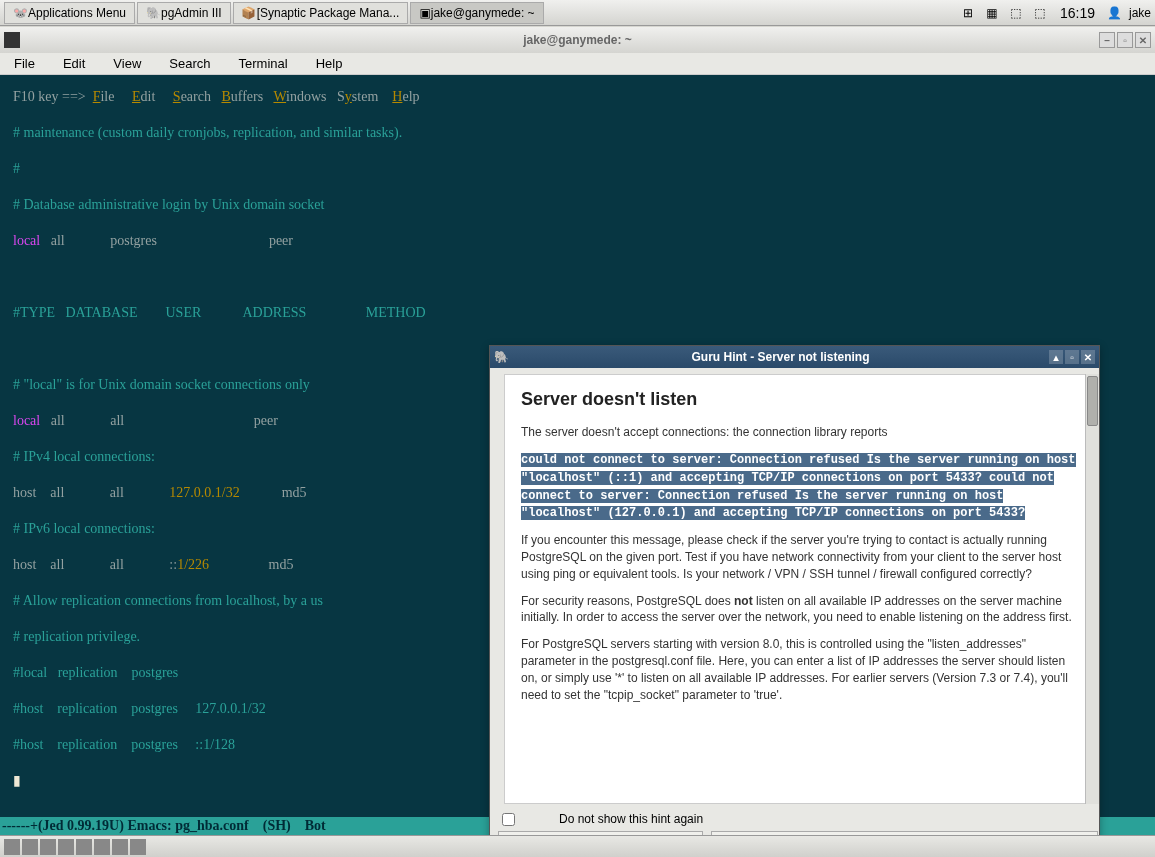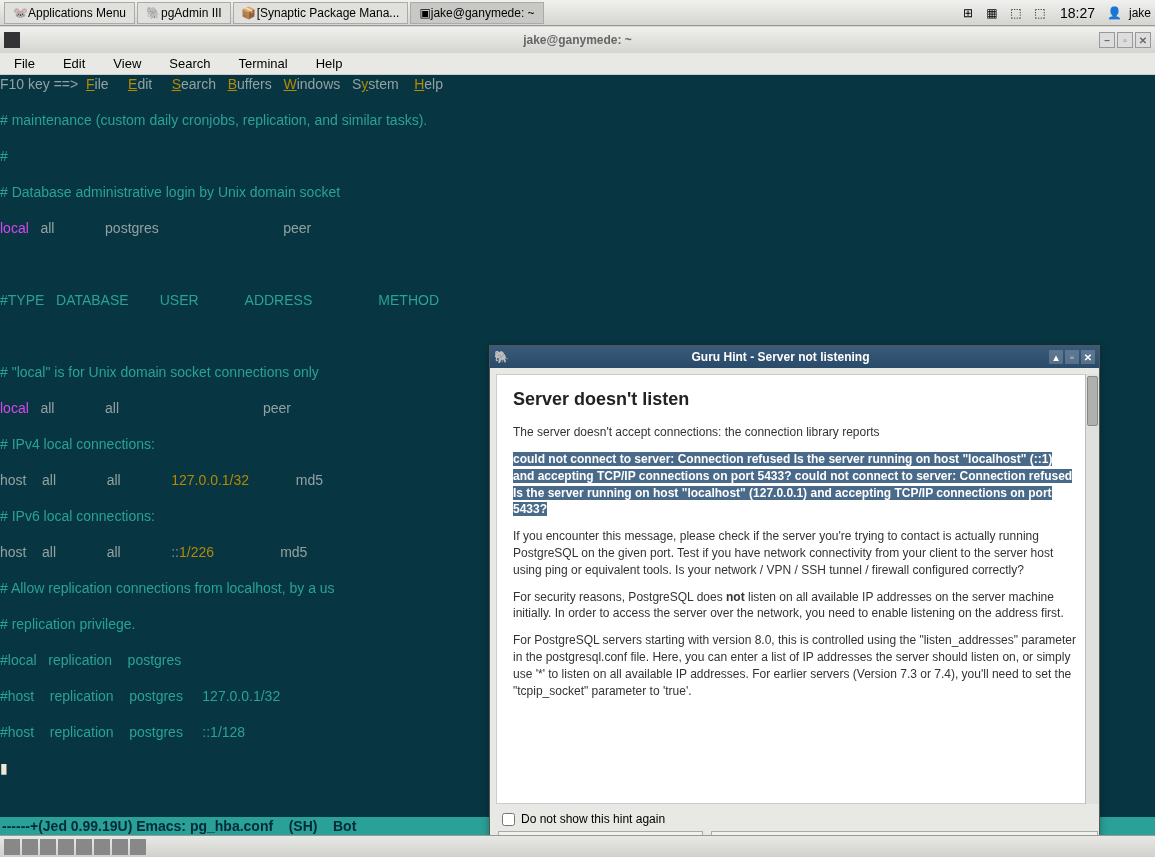--- a/index.html
+++ b/index.html
@@ -15,60 +15,60 @@
 .sys-icon { width: 20px; height: 20px; display: inline-flex; align-items: center; justify-content: center; }
 
 
 .terminal-window { position: absolute; top: 27px; left: 0; width: 1155px; height: 830px; }
 .term-titlebar { height: 26px; background: linear-gradient(#f0f0ee, #d4d4d0); display: flex; align-items: center; justify-content: center; font-size: 12px; color: #666; font-weight: bold; position: relative; }
 .term-titlebar .ctrl-icons { position: absolute; right: 4px; display: flex; gap: 2px; }
 .term-titlebar .ctrl-icons span { width: 16px; height: 16px; background: #ddd; border: 1px solid #999; font-size: 10px; display: flex; align-items: center; justify-content: center; cursor: pointer; }
 .term-titlebar .menu-icon { position: absolute; left: 4px; width: 16px; height: 16px; background: #333; }
 .term-menubar { height: 22px; background: #e8e8e4; display: flex; align-items: center; padding: 0 6px; gap: 12px; border-bottom: 1px solid #ccc; }
 .term-menubar span { padding: 2px 8px; cursor: pointer; font-size: 13px; }
-.term-content { background: #073642; color: #839496; font-family: Liberation Sans, sans-serif; font-size: 14px; line-height: 18px; padding: 0; height: 760px; overflow: hidden; white-space: pre; position: relative; }
+.term-content { background: #073642; color: #839496; font-family: Liberation Serif, serif; font-size: 14px; line-height: 18px; padding: 13px; height: 760px; overflow: hidden; white-space: pre; position: relative; }
 .ln { display: block; }
 .c-yellow { color: #b58900; }
 .c-red { color: #d946ef; }
 .c-cyan { color: #2aa198; }
 .c-default { color: #93a1a1; }
 .c-white { color: #eee8d5; }
 .underline { text-decoration: underline; }
 .status-line { position: absolute; bottom: 0; left: 0; right: 0; background: #2aa198; color: #002b36; padding: 0 2px; font-weight: bold; }
 
 
 .dialog { position: absolute; top: 345px; left: 489px; width: 611px; background: #e8e8e4; border: 1px solid #555; box-shadow: 0 2px 8px rgba(0,0,0,0.3); }
 .dialog-titlebar { height: 22px; background: linear-gradient(#3a5a7a, #2a4a6a); color: #fff; display: flex; align-items: center; font-size: 12px; font-weight: bold; padding: 0 4px; }
 .dialog-titlebar .title-text { flex: 1; text-align: center; }
 .dialog-titlebar .dlg-icon { width: 14px; height: 14px; margin-right: 4px; }
 .dialog-titlebar .dlg-btns { display: flex; gap: 2px; }
 .dialog-titlebar .dlg-btns span { width: 14px; height: 14px; background: rgba(255,255,255,0.2); cursor: pointer; display: flex; align-items: center; justify-content: center; font-size: 10px; }
 .dialog-body { background: #fff; margin: 6px 6px 0 6px; padding: 12px 16px; border: 1px solid #ccc; height: 430px; overflow-y: auto; font-size: 12px; color: #333; line-height: 1.4; }
 .dialog-body h2 { font-size: 18px; font-weight: bold; margin-bottom: 12px; color: #222; }
 .dialog-body p { margin-bottom: 10px; }
-.dialog-body .highlight { background: #4a6a8a; color: #fff; font-family: Liberation Sans, sans-serif; font-weight: bold; padding: 0; display: inline; }
-.dialog-checkbox { padding: 8px 12px; font-size: 12px; display: flex; align-items: center; }
+.dialog-body .highlight { background: #4a6a8a; color: #fff; font-family: Liberation Mono, monospace; font-weight: bold; padding: 0; display: inline; }
+.dialog-checkbox { padding: 8px 12px; font-size: 12px; display: flex; align-items: center; gap: 38px; }
 .dialog-checkbox input { margin-right: 6px; }
 .dialog-buttons { padding: 6px 10px 10px; display: flex; justify-content: flex-end; gap: 8px; }
 .dialog-buttons button { padding: 4px 12px; font-size: 12px; background: linear-gradient(#f4f4f0, #d8d8d4); border: 1px solid #999; border-radius: 3px; cursor: pointer; display: flex; align-items: center; gap: 4px; }
 .help-btn { margin-right: auto; }
 .btn-icon { width: 14px; height: 14px; display: inline-block; }
 
 
 .pgadmin-row { position: absolute; bottom: 2px; left: 498px; width: 600px; height: 24px; display: flex; background: #e8e8e4; }
 .pgadmin-cell { border: 1px solid #aaa; padding: 3px 8px; font-size: 12px; background: #f0f0ec; }
 .pgadmin-tree { width: 205px; display: flex; align-items: center; gap: 4px; }
 .pgadmin-props { flex: 1; margin-left: 8px; }
 
 .bottom-taskbar { position: absolute; bottom: 0; left: 0; width: 1155px; height: 22px; background: linear-gradient(#e8e8e4, #d0d0cc); border-top: 1px solid #999; display: flex; align-items: center; padding: 0 4px; gap: 2px; }
 .bottom-taskbar .dock-icon { width: 16px; height: 16px; background: #888; }
 
 .scrollbar-dialog { position: absolute; right: 0; top: 0; bottom: 0; width: 14px; background: #e0e0dc; border-left: 1px solid #bbb; }
 .scrollbar-thumb { position: absolute; top: 2px; left: 1px; right: 1px; height: 50px; background: #b0b0ac; border: 1px solid #888; border-radius: 2px; }
-.dlg-body-wrap { position: relative; }
+.dlg-body-wrap { position: relative; margin-left: 8px; }
 </style>
 </head>
 <body>
 
 <div class="taskbar">
   <div class="taskbar-item">
     <span>🐭</span>
     <span>Applications Menu</span>
   </div>
   <div class="taskbar-item">
@@ -82,21 +82,21 @@
   <div class="taskbar-item active">
     <span>▣</span>
     <span>jake@ganymede: ~</span>
   </div>
   <div class="taskbar-spacer"></div>
   <div class="taskbar-right">
     <span class="sys-icon">⊞</span>
     <span class="sys-icon">▦</span>
     <span class="sys-icon">⬚</span>
     <span class="sys-icon">⬚</span>
-    <span class="clock">18:27</span>
+    <span class="clock">16:19</span>
     <span class="sys-icon">👤</span>
     <span>jake</span>
   </div>
 </div>
 
 <div class="terminal-window">
   <div class="term-titlebar">
     <span class="menu-icon"></span>
     <span>jake@ganymede: ~</span>
     <div class="ctrl-icons">

